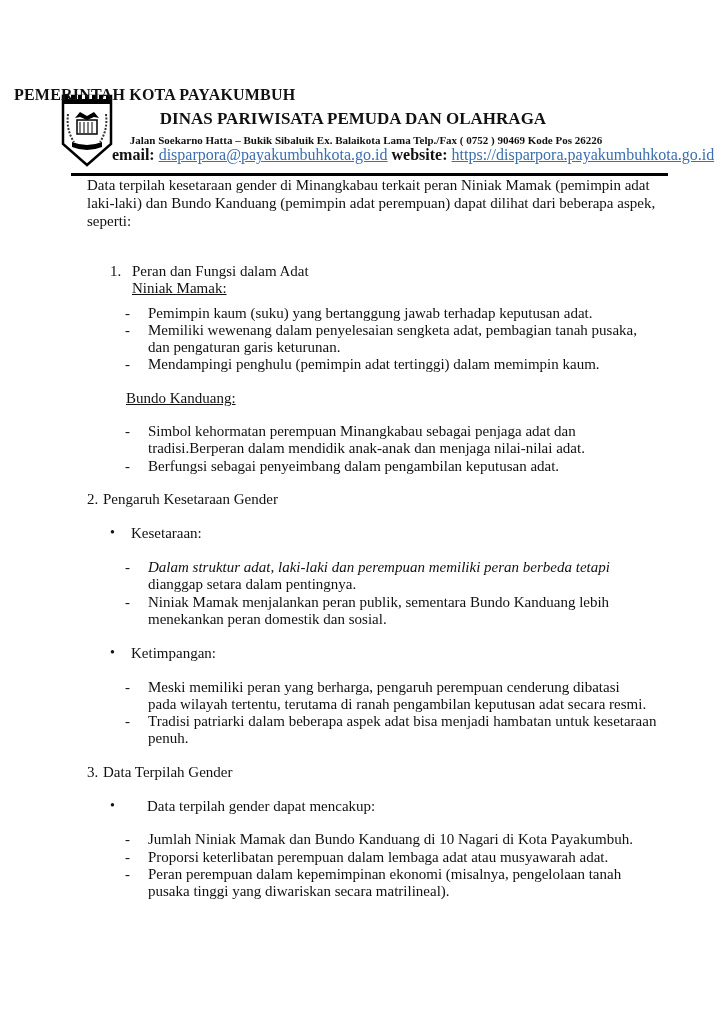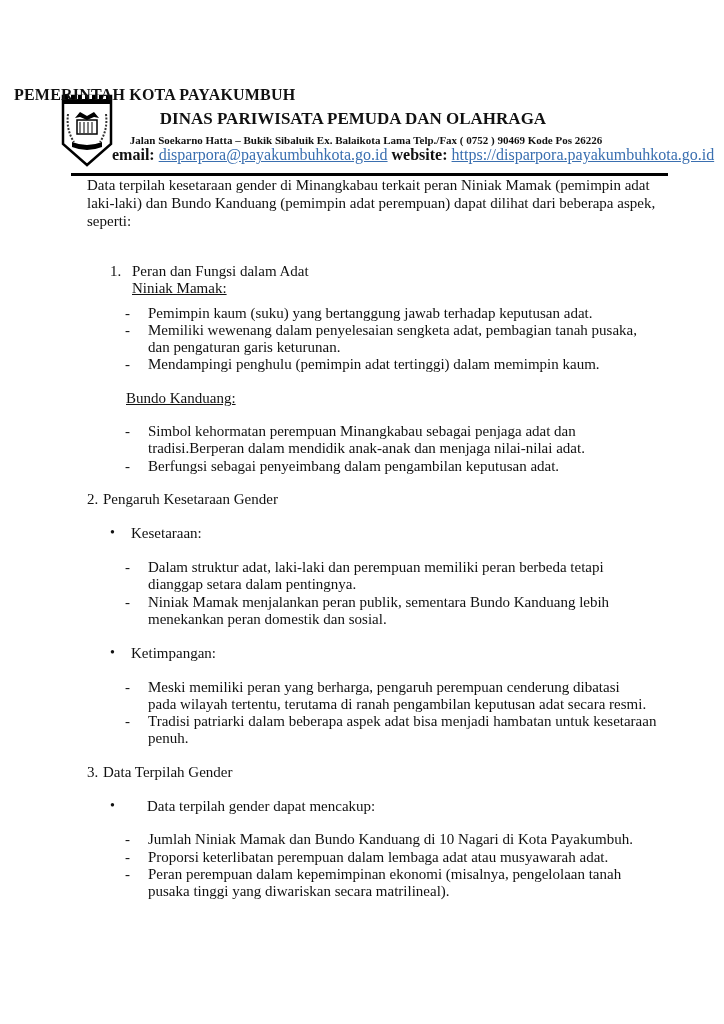--- a/index.html
+++ b/index.html
@@ -89,21 +89,21 @@
   <div class="dash" style="left:125px; top:457px;">-</div>
   <div class="p" style="left:148px; top:457px;">Berfungsi sebagai penyeimbang dalam pengambilan keputusan adat.</div>
 
   <div class="p" style="left:87px; top:490px;">2.</div>
   <div class="p" style="left:103px; top:490px;">Pengaruh Kesetaraan Gender</div>
 
   <div class="bullet" style="left:110px; top:524px;">•</div>
   <div class="p" style="left:131px; top:524px;">Kesetaraan:</div>
 
   <div class="dash" style="left:125px; top:558px;">-</div>
-  <div class="p just" style="left:148px; top:558px; width:518px;">Dalam struktur adat, laki-laki dan perempuan memiliki peran berbeda tetapi</div>
+  <div class="p just" style="left:148px; top:558px; width:518px;font-style:italic;">Dalam struktur adat, laki-laki dan perempuan memiliki peran berbeda tetapi</div>
   <div class="p" style="left:148px; top:575px;">dianggap setara dalam pentingnya.</div>
   <div class="dash" style="left:125px; top:593px;">-</div>
   <div class="p just" style="left:148px; top:593px; width:518px;">Niniak Mamak menjalankan peran publik, sementara Bundo Kanduang lebih</div>
   <div class="p" style="left:148px; top:610px;">menekankan peran domestik dan sosial.</div>
 
   <div class="bullet" style="left:110px; top:644px;">•</div>
   <div class="p" style="left:131px; top:644px;">Ketimpangan:</div>
 
   <div class="dash" style="left:125px; top:678px;">-</div>
   <div class="p" style="left:148px; top:678px;">Meski memiliki peran yang berharga, pengaruh perempuan cenderung dibatasi</div>

